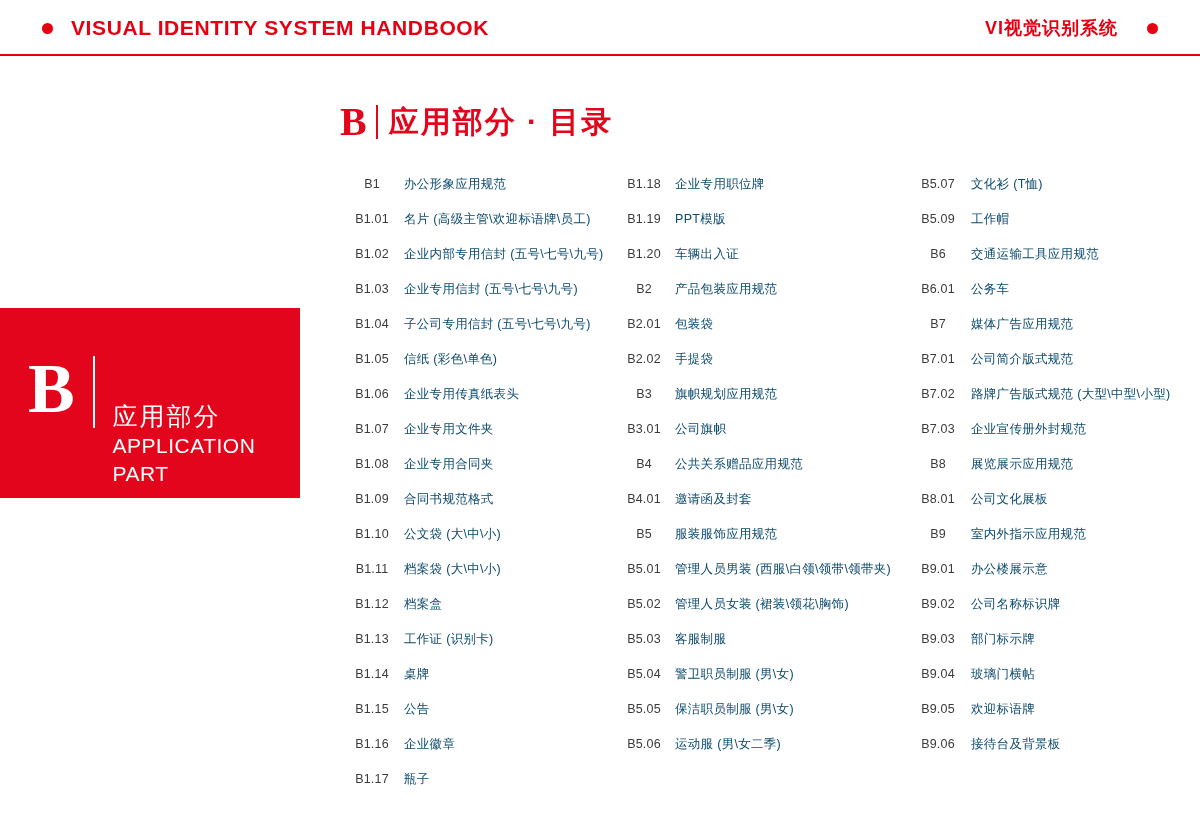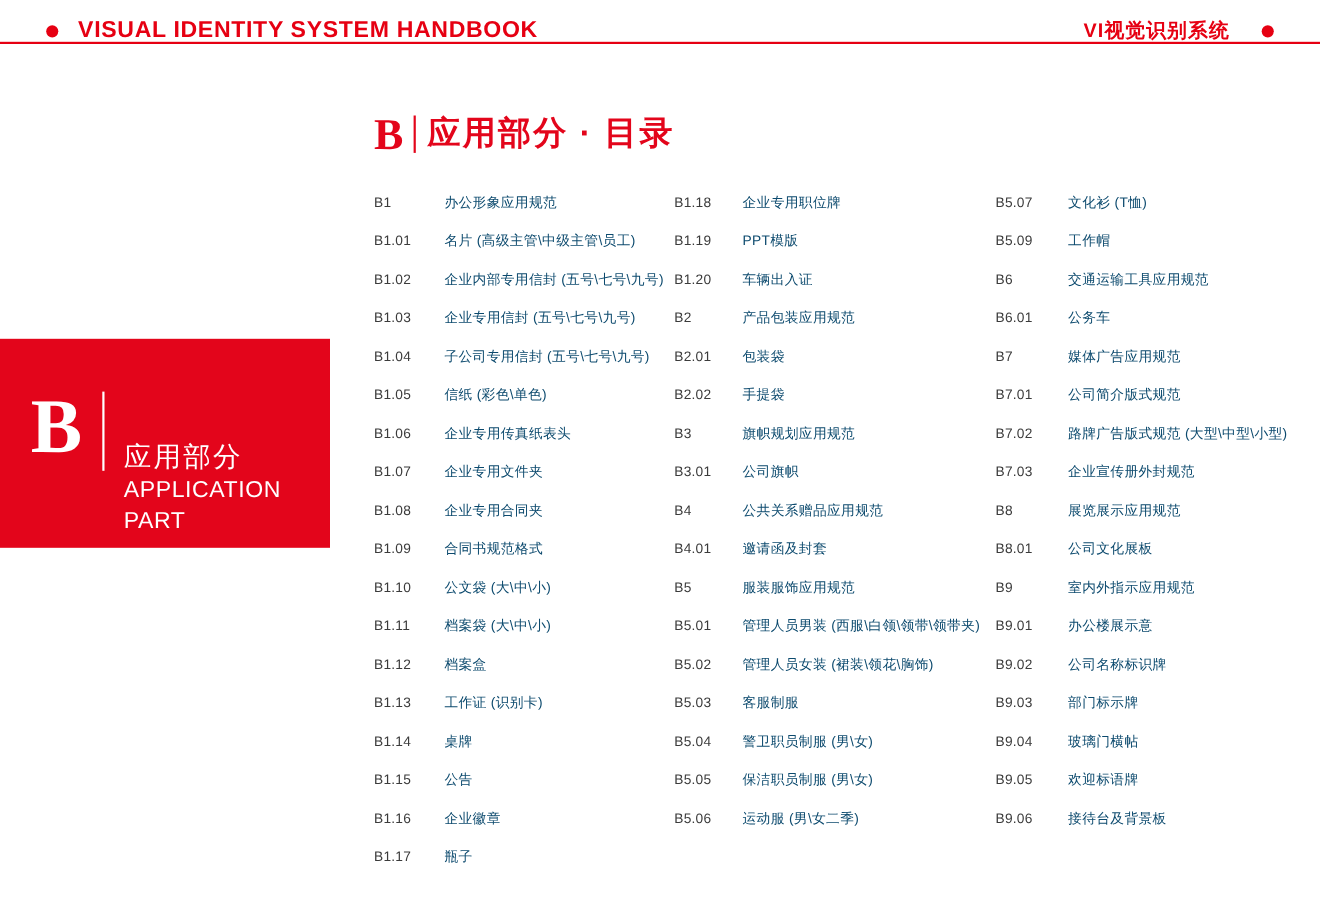--- a/index.html
+++ b/index.html
@@ -14,21 +14,21 @@
     position: relative;
     overflow: hidden;
     color: #231f20;
   }
 
   
   .header {
     position: absolute;
     left: 0; top: 0;
     width: 1200px;
-    height: 40px;
+    height: 56px;
     background: #ffffff;
     border-bottom: 2px solid #e60012;
     box-sizing: border-box;
   }
   .header-left {
     position: absolute;
     left: 42px; top: 0;
     height: 56px;
     display: flex;
     align-items: center;
@@ -150,20 +150,21 @@
     top: 0;
   }
   .col-1 { left: 340px; width: 270px; }
   .col-2 { left: 613px; width: 290px; }
   .col-3 { left: 905px; width: 285px; }
 
   .toc-row {
     display: flex;
     align-items: baseline;
     height: 35px;
+    text-align: center;
   }
   .toc-code {
     width: 64px;
     flex: none;
     font-size: 12.5px;
     color: #3b3b3b;
     font-family: "Liberation Sans", "DejaVu Sans", sans-serif;
     letter-spacing: 0.2px;
   }
   .toc-label {
@@ -207,21 +208,21 @@
 </div>
 
 <div class="toc">
   <div class="toc-col col-1">
       <div class="toc-row">
         <span class="toc-code">B1</span>
         <span class="toc-label">办公形象应用规范</span>
       </div>
       <div class="toc-row">
         <span class="toc-code">B1.01</span>
-        <span class="toc-label">名片 (高级主管\中级主管\员工)</span>
+        <span class="toc-label">名片 (高级主管\欢迎标语牌\员工)</span>
       </div>
       <div class="toc-row">
         <span class="toc-code">B1.02</span>
         <span class="toc-label">企业内部专用信封 (五号\七号\九号)</span>
       </div>
       <div class="toc-row">
         <span class="toc-code">B1.03</span>
         <span class="toc-label">企业专用信封 (五号\七号\九号)</span>
       </div>
       <div class="toc-row">

